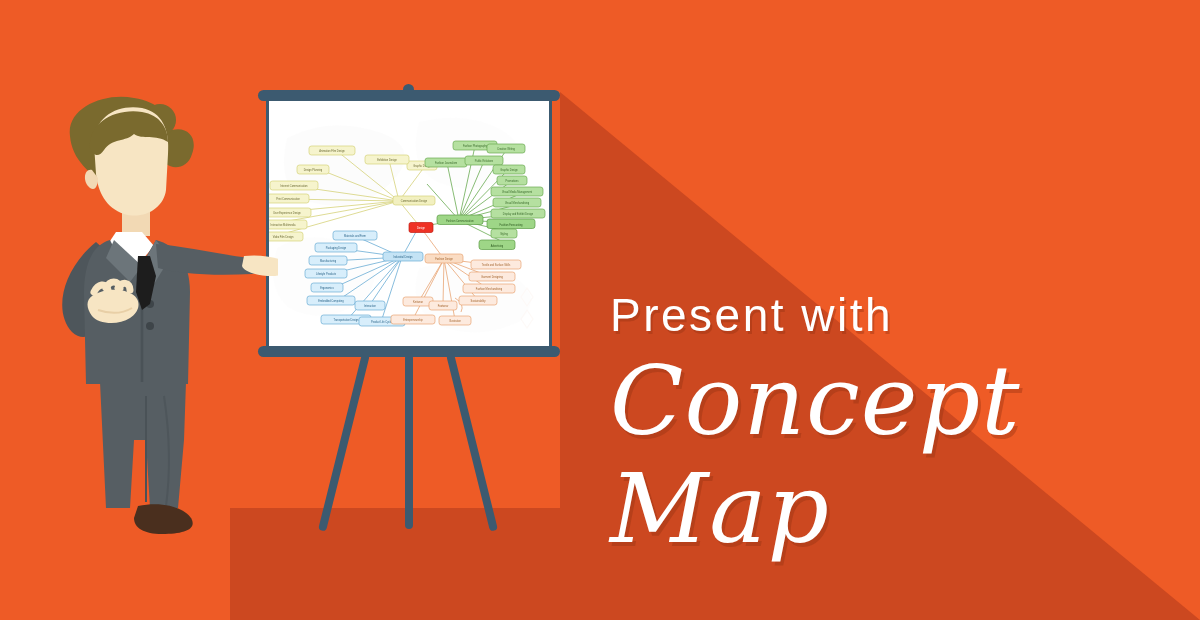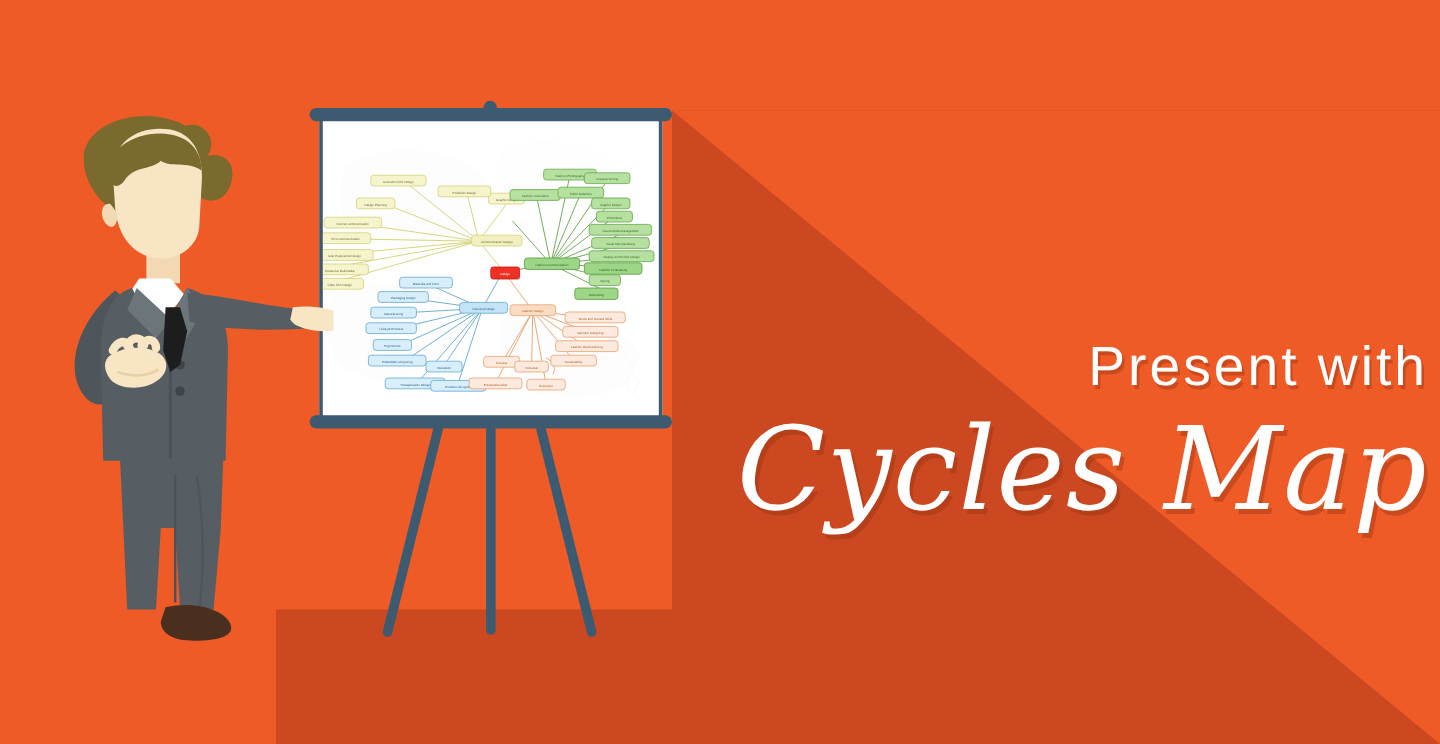--- a/index.html
+++ b/index.html
@@ -5,21 +5,21 @@
   * { margin:0; padding:0; box-sizing:border-box; }
   html,body { width:1200px; height:620px; overflow:hidden; }
   body { font-family:"Liberation Sans", sans-serif; background:#ee5b26; position:relative; }
 
   #banner { position:absolute; inset:0; width:1200px; height:620px; overflow:hidden; background:#ee5b26; }
 
   
   .shadow-wedge { position:absolute; left:0; top:0; width:1200px; height:620px; }
 
   
-  .headline { position:absolute; left:610px; top:278px; width:580px; text-align:right; }
+  .headline { position:absolute; left:610px; top:288px; width:580px; text-align:left; }
   .headline .line1 {
     display:block; color:#ffffff; font-size:46px; font-weight:400; letter-spacing:2.5px;
     font-family:"Liberation Sans", sans-serif;
     text-shadow:2px 3px 0 rgba(150,50,18,0.40);
   }
   .headline .line2 {
     display:block; color:#ffffff; font-size:96px; line-height:1.12;
     font-family:"DejaVu Serif", serif; font-style:italic; font-weight:400;
     letter-spacing:1px; margin-top:6px;
     text-shadow:3px 4px 0 rgba(150,50,18,0.40);
@@ -391,16 +391,16 @@
     <path d="M62 286 L148 286 L146 344 L140 412 L112 412 L108 344 L96 344 L92 412 L68 412 Z" fill="#565e63"></path>
     <path d="M108 300 L108 406" stroke="#4a5257" stroke-width="2" fill="none"></path>
     <path d="M126 300 C132 340 132 380 128 410" stroke="#4e565b" stroke-width="2" fill="none"></path>
 
     <path d="M100 410 C128 404 150 414 154 424 C158 434 144 438 124 438
              C106 438 96 432 96 422 Z" fill="#4a2f1e"></path>
   </svg>
 
   <div class="headline">
     <span class="line1">Present with</span>
-    <span class="line2">Cycles Map</span>
+    <span class="line2">Concept Map</span>
   </div>
 
 </div>
 
 </body></html>

